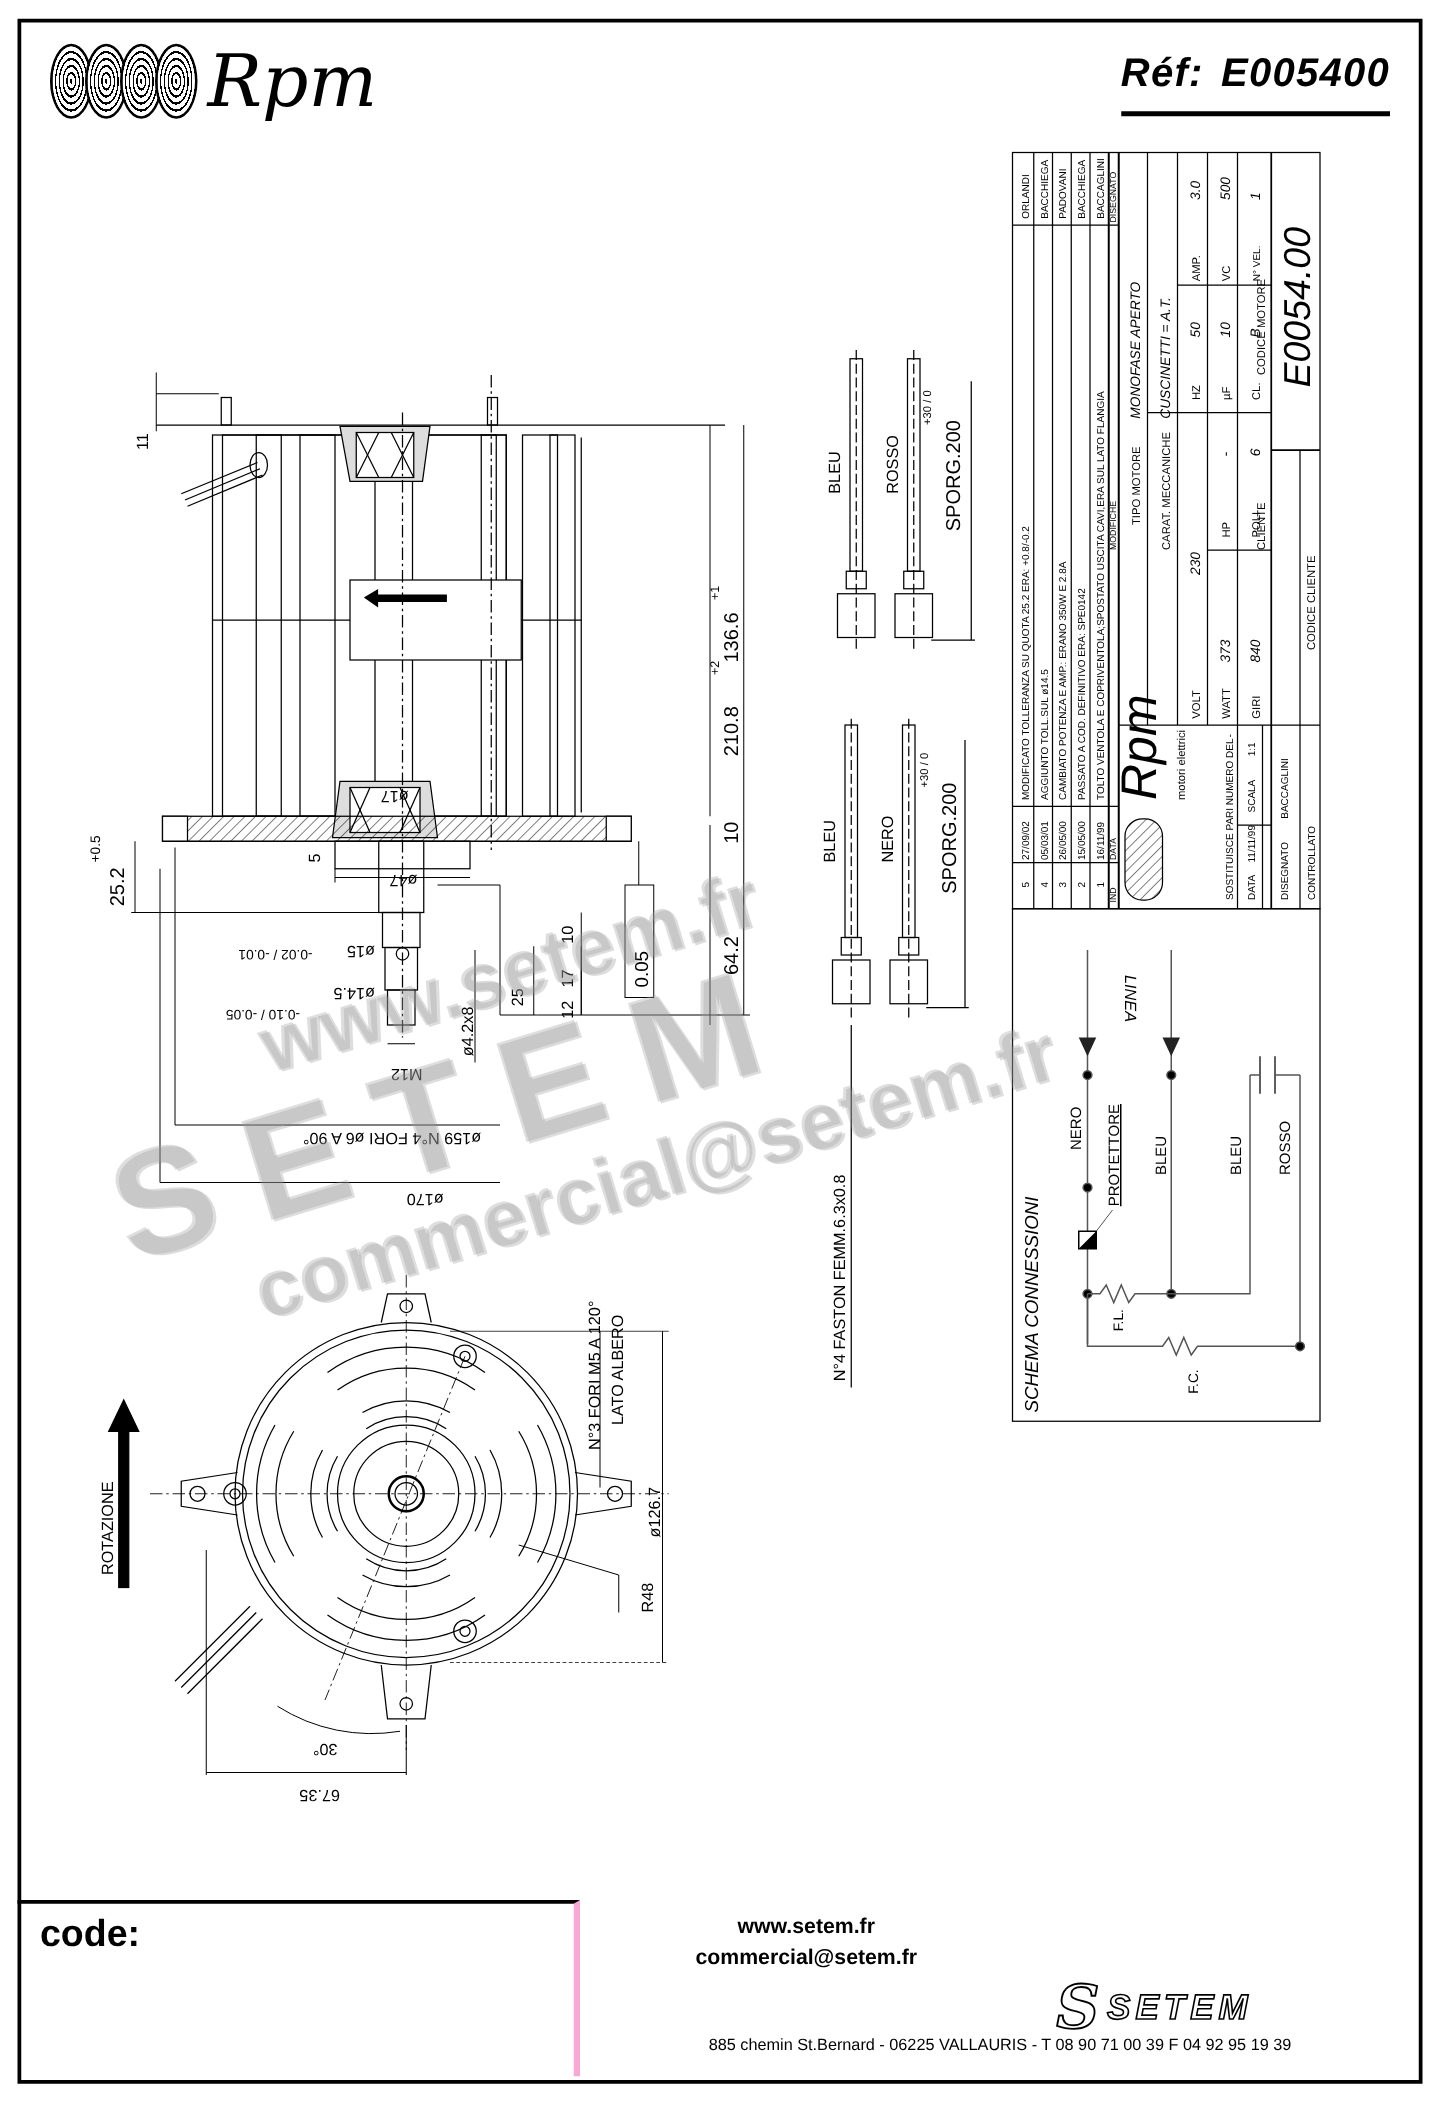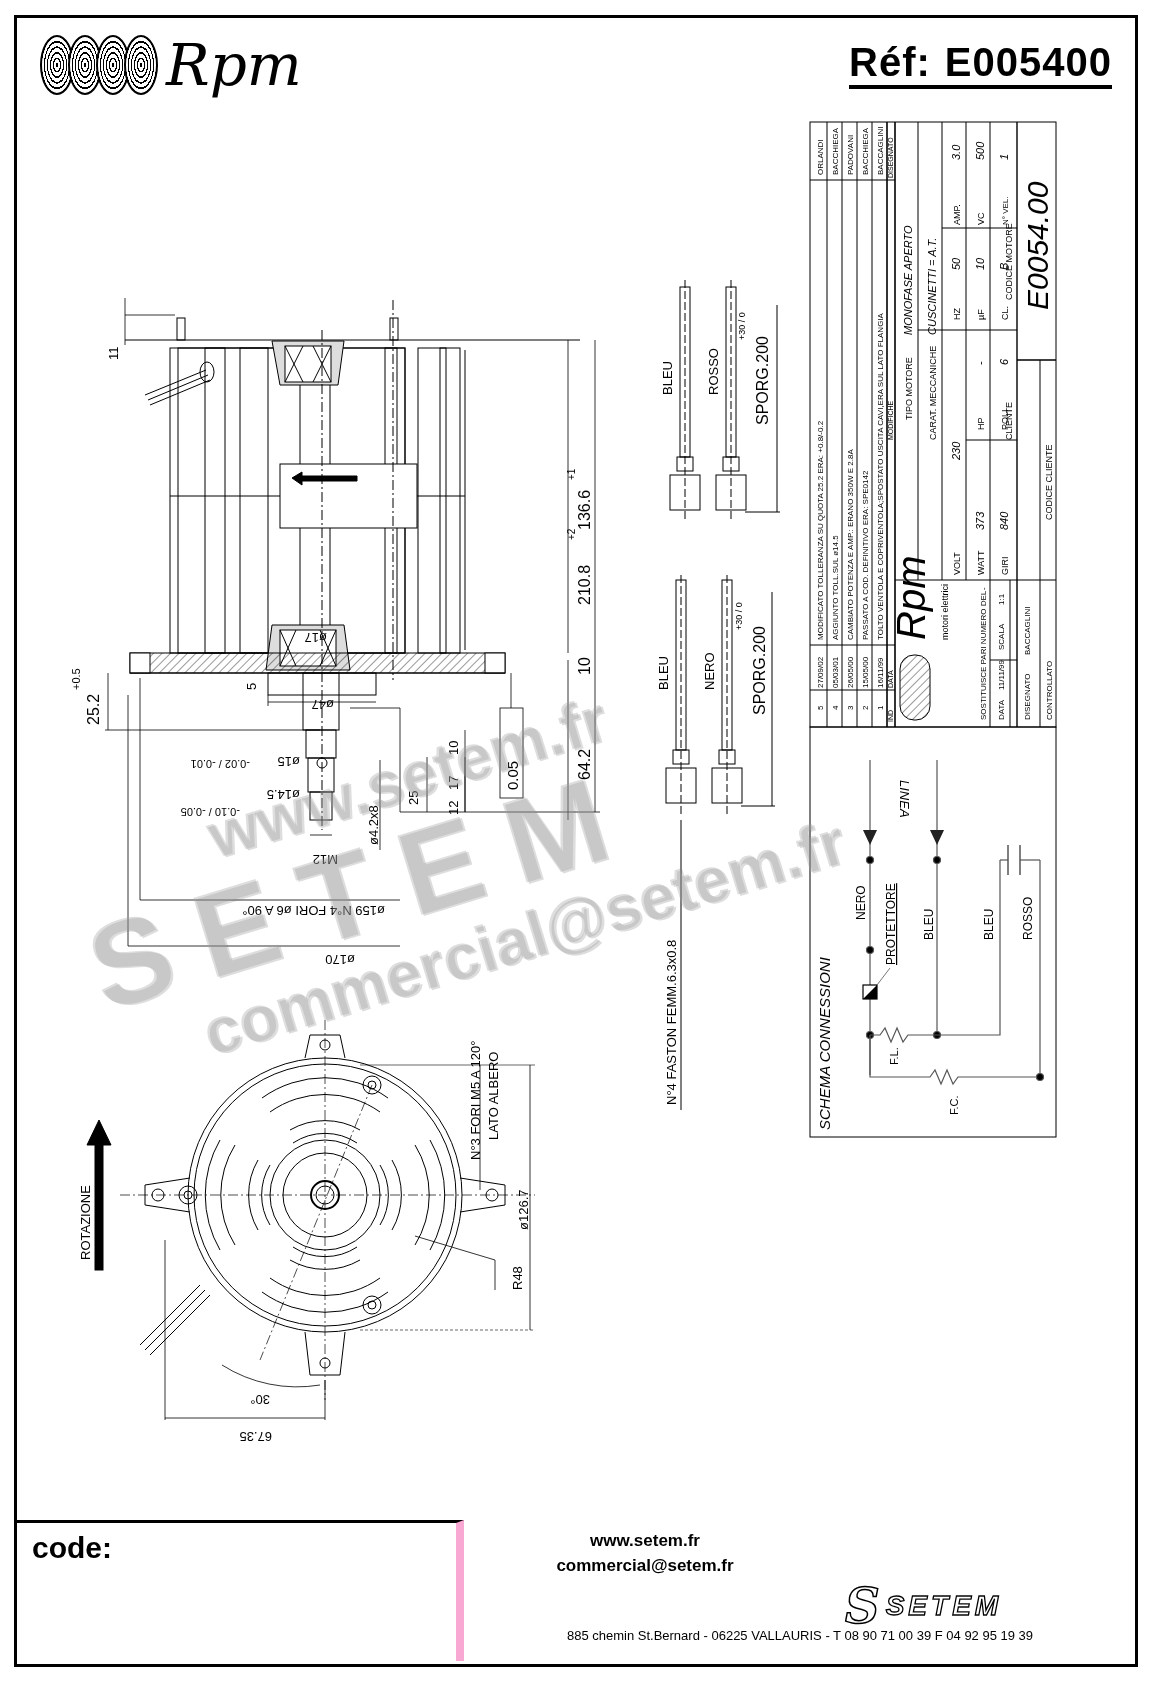--- a/index.html
+++ b/index.html
@@ -3,26 +3,26 @@
 <meta charset="utf-8">
 <style>
   html,body{margin:0;padding:0;background:#fff;}
   body{width:1154px;height:1683px;position:relative;overflow:hidden;font-family:"Liberation Sans",sans-serif;color:#000;}
   .sheet{position:absolute;left:14px;top:15px;width:1124px;height:1652px;border:3px solid #000;box-sizing:border-box;}
   .logo{position:absolute;left:40px;top:30px;height:70px;display:flex;align-items:center;}
   .logo-rings{display:flex;}
   .ring{width:34px;height:60px;border-radius:50%;margin-right:-6px;
     background:repeating-radial-gradient(ellipse at center,#000 0 1px,#fff 1px 3px);border:2px solid #000;box-sizing:border-box;}
   .logo-text{font-family:"DejaVu Serif",serif;font-style:italic;font-size:58px;margin-left:14px;line-height:1;}
-  .ref{position:absolute;right:42px;top:40px;font-size:40px;font-weight:bold;
-    border-bottom:4px solid #000;padding-bottom:0;letter-spacing:1px;}
+  .ref{position:absolute;right:42px;top:40px;font-size:32px;font-weight:bold;font-style:italic;
+    border-bottom:4px solid #000;padding-bottom:12px;letter-spacing:1px;}
   .ref span{margin-left:14px;}
   svg.drawing{position:absolute;left:0;top:0;}
   svg text{font-family:"Liberation Sans",sans-serif;}
-  .codebox{position:absolute;left:14px;top:1520px;width:450px;height:141px;border-top:3px solid #000;border-right:8px solid #f9a8d4;box-sizing:border-box;}
+  .codebox{position:absolute;left:14px;top:1520px;width:450px;height:141px;border-top:3px solid #000;border-right:5px solid #f9a8d4;box-sizing:border-box;}
   .code-label{position:absolute;left:18px;top:8px;font-size:30px;font-weight:bold;}
   .code-value{position:absolute;left:110px;top:48px;font-size:56px;font-weight:bold;letter-spacing:1px;}
   .contact{position:absolute;left:470px;top:1528px;width:350px;text-align:center;font-weight:bold;font-size:17px;line-height:25px;}
   .address{position:absolute;left:470px;top:1628px;width:660px;text-align:center;font-size:13px;}
   .setem-logo{position:absolute;left:845px;top:1578px;display:flex;align-items:center;}
   .setem-s{font-family:"DejaVu Serif",serif;font-style:italic;font-size:48px;font-weight:bold;color:#fff;-webkit-text-stroke:1.5px #000;}
   .setem-word{font-size:28px;font-weight:bold;font-style:italic;color:#fff;-webkit-text-stroke:1.3px #000;letter-spacing:4px;margin-left:6px;}
   .wm{position:absolute;font-weight:bold;color:rgba(160,160,160,0.35);white-space:nowrap;pointer-events:none;
     text-shadow:2px 2px 0 rgba(120,120,120,0.25);}
 </style>

